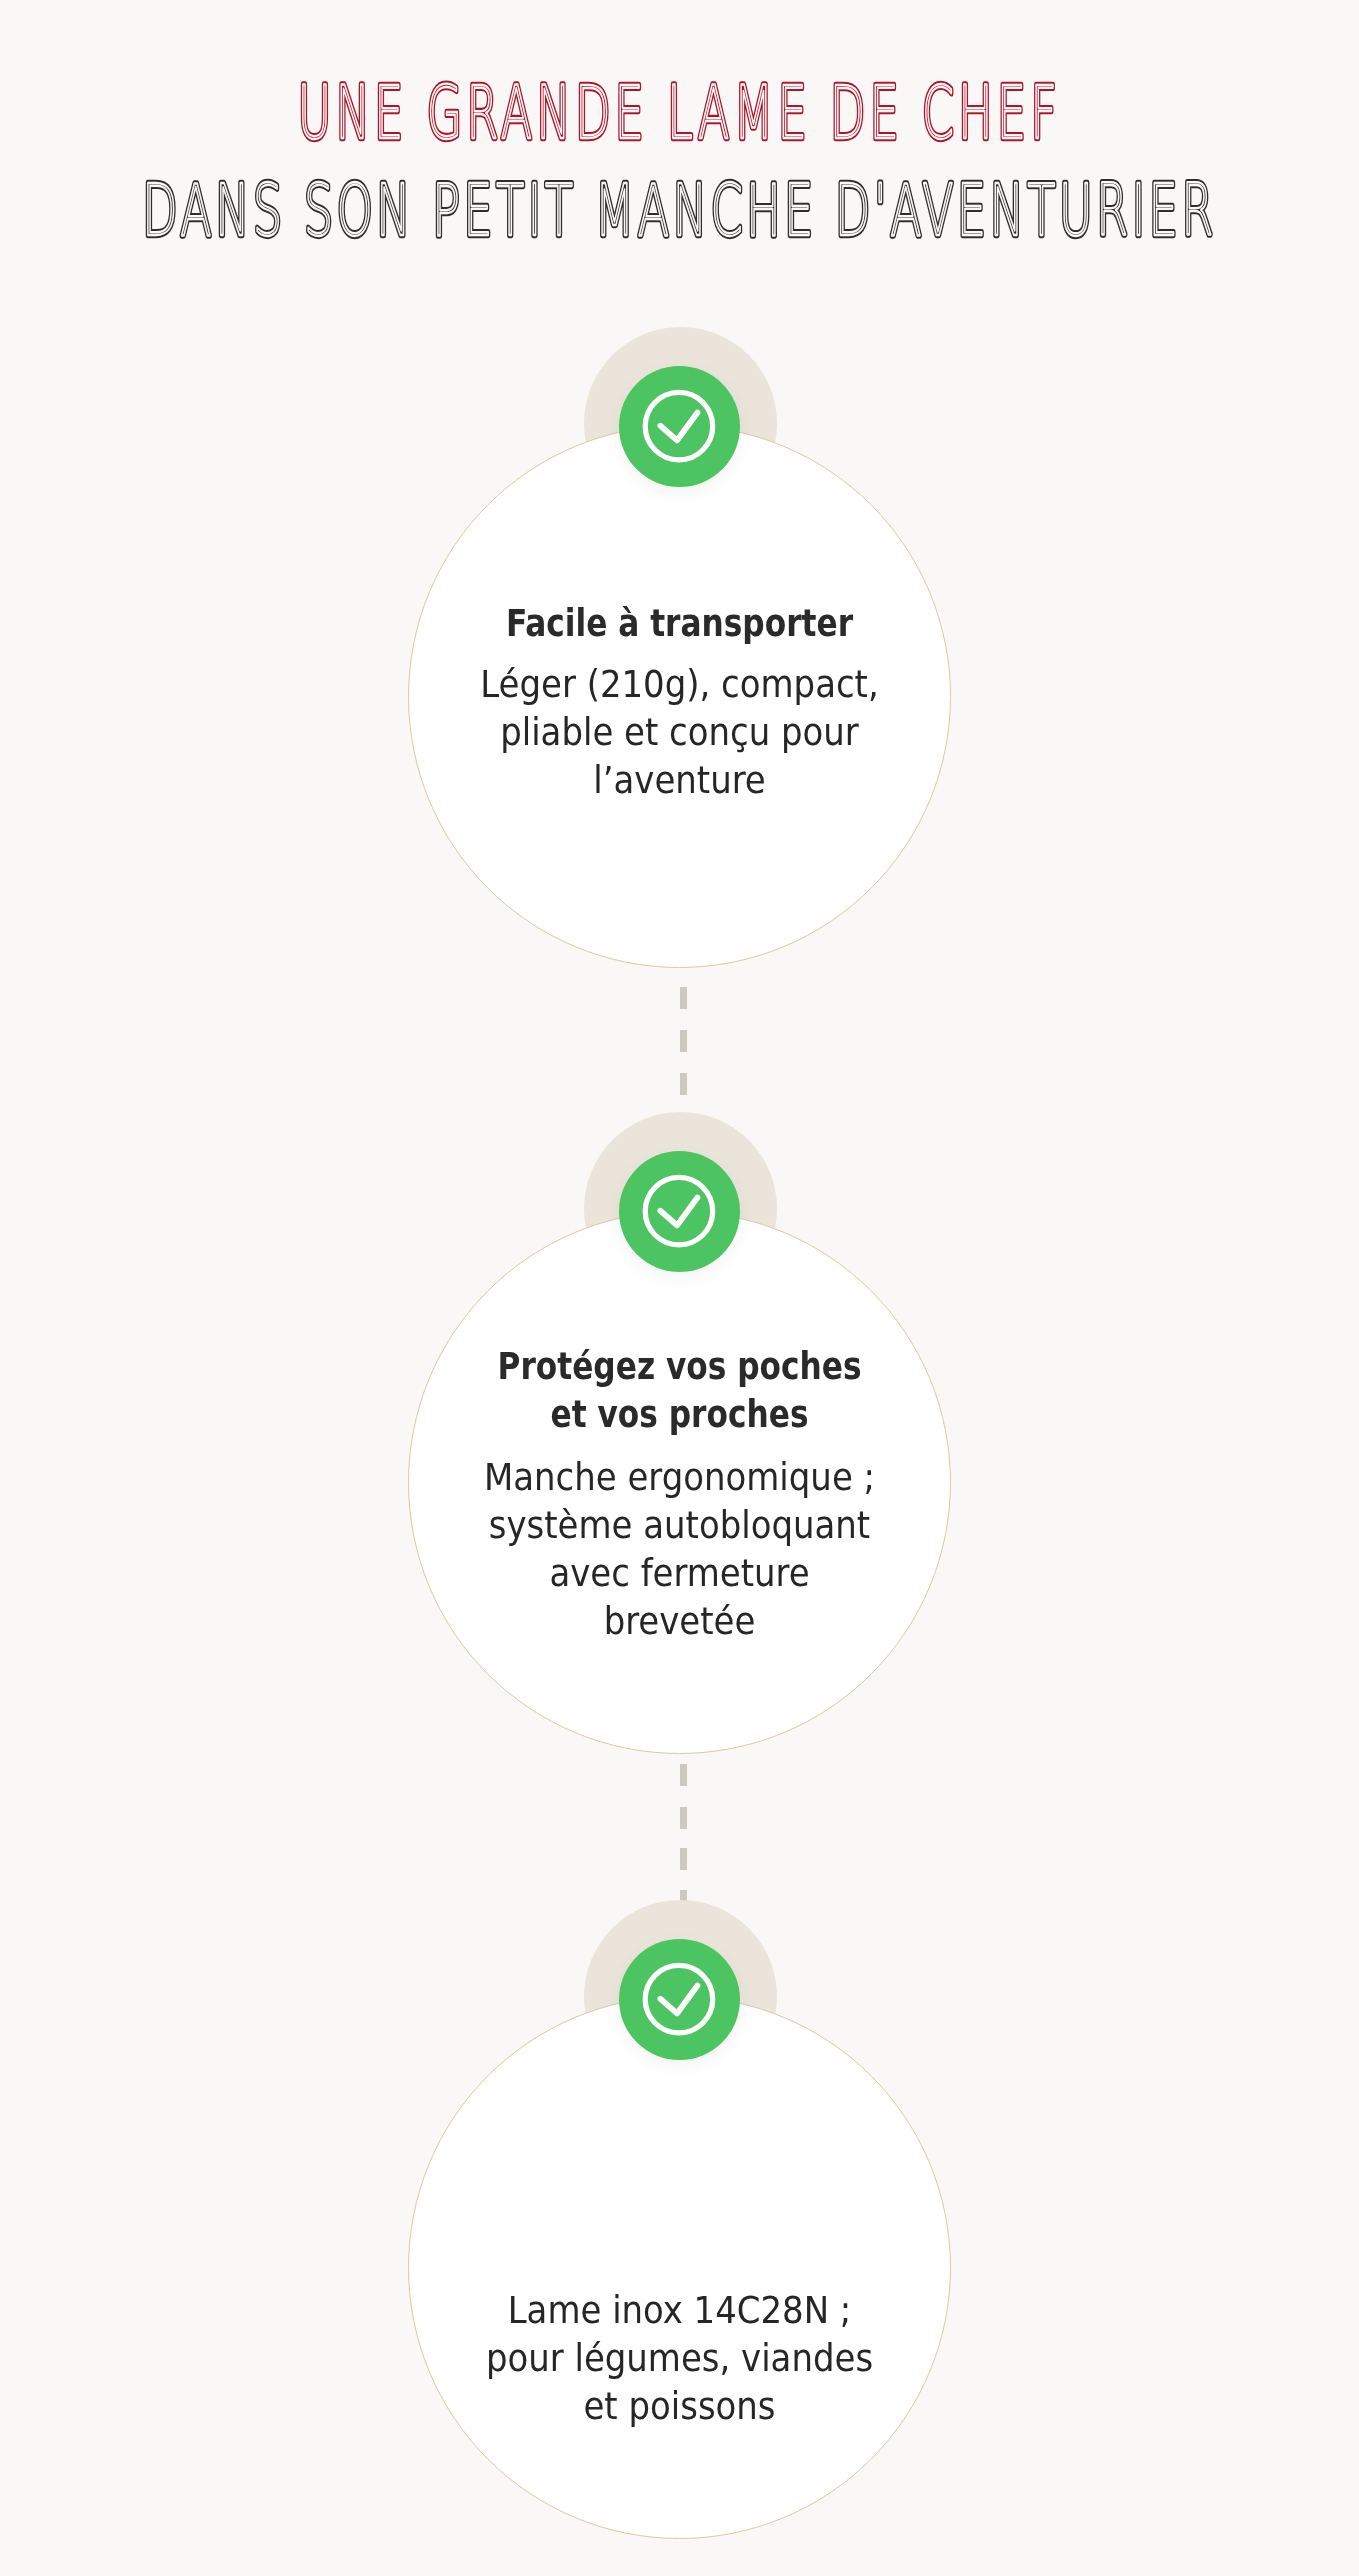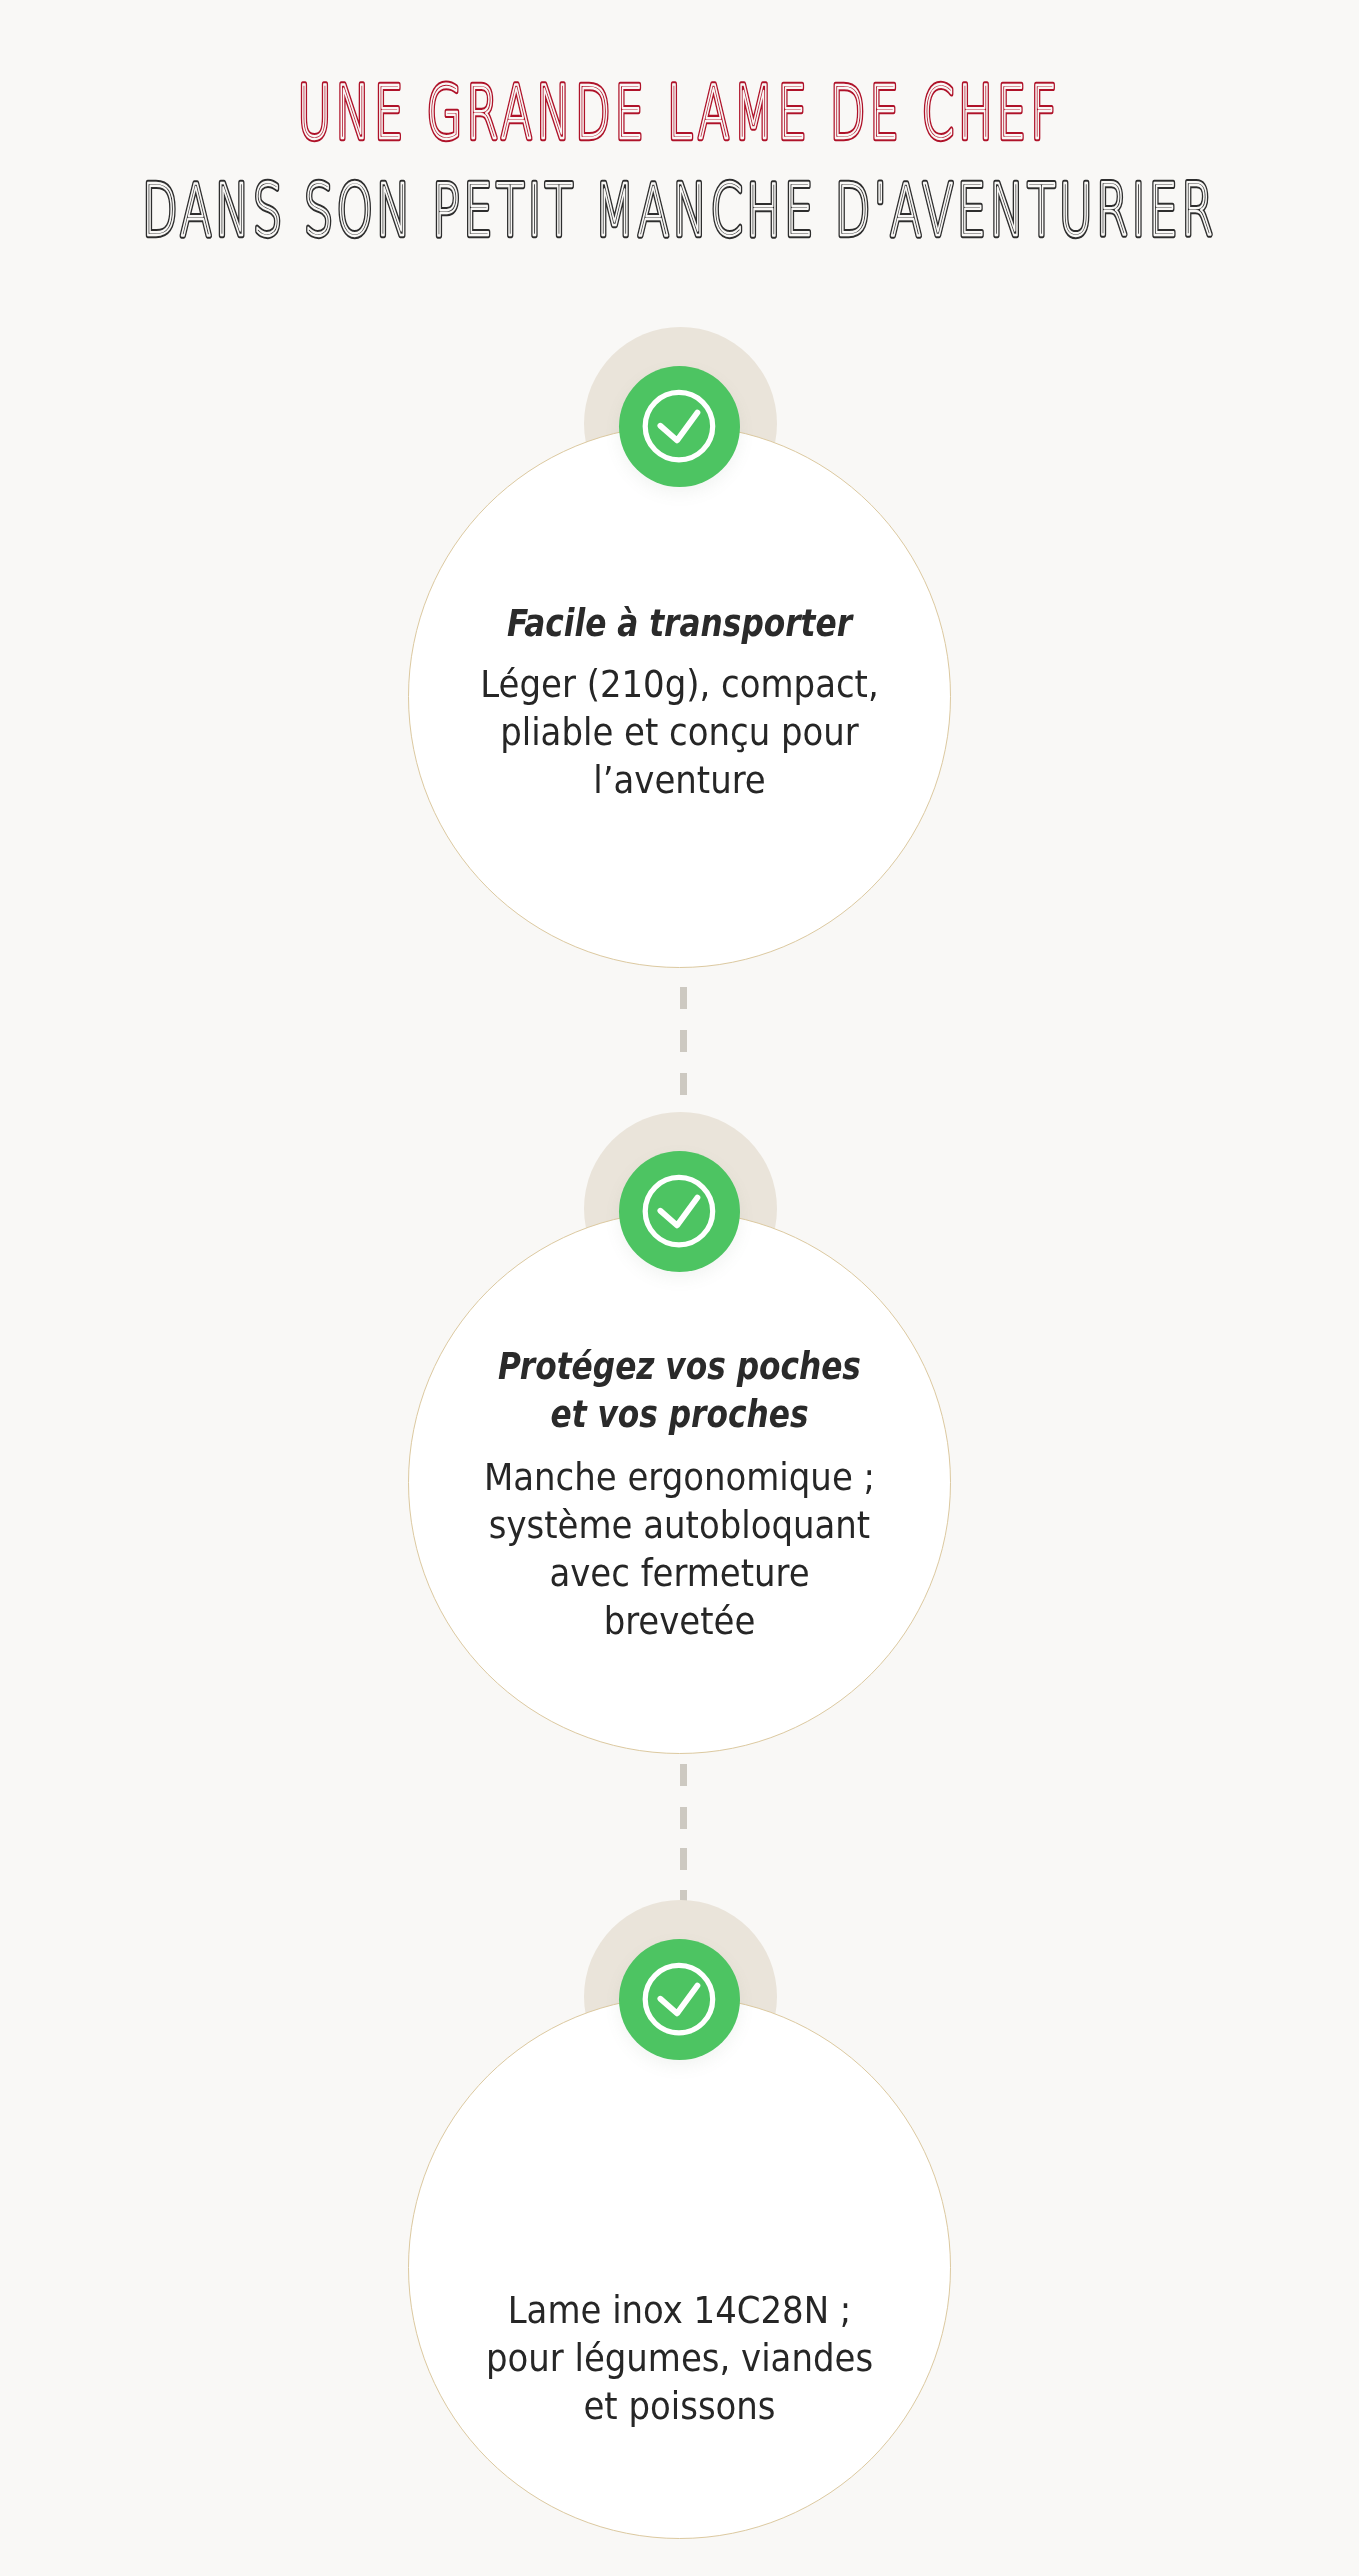--- a/index.html
+++ b/index.html
@@ -18,21 +18,21 @@
   .dash{position:absolute;left:680px;width:7.3px;background:#CDC9C1;}
 
   
   .halo{position:absolute;border-radius:50%;background:#EAE4DA;}
   .bubble{position:absolute;border-radius:50%;background:#FFFFFF;
           border:0.9px solid #DCC9A0;box-sizing:border-box;}
   .badge{position:absolute;border-radius:50%;background:#4DC462;
          box-shadow:0 6.4px 16.4px rgba(110,135,112,0.09);}
   .badge svg{display:block;}
   .txt{position:absolute;text-align:center;left:0;width:1359px;}
-  .htitle{font-weight:700;font-style:italic;color:#2A2A2A;
+  .htitle{font-weight:700;color:#2A2A2A;
           font-family:"DejaVu Sans Condensed","DejaVu Sans",sans-serif;
           font-size:37px;line-height:48px;}
   .hbody{font-weight:400;color:#262626;
          font-family:"DejaVu Sans Condensed","DejaVu Sans",sans-serif;
          font-size:37px;line-height:48px;}
   .htitle .ln{display:block;transform:scaleX(0.938) translateZ(0);}
   .hbody  .ln{display:block;transform:scaleX(1.02) translateZ(0);}
 </style>
 </head>
 <body>

